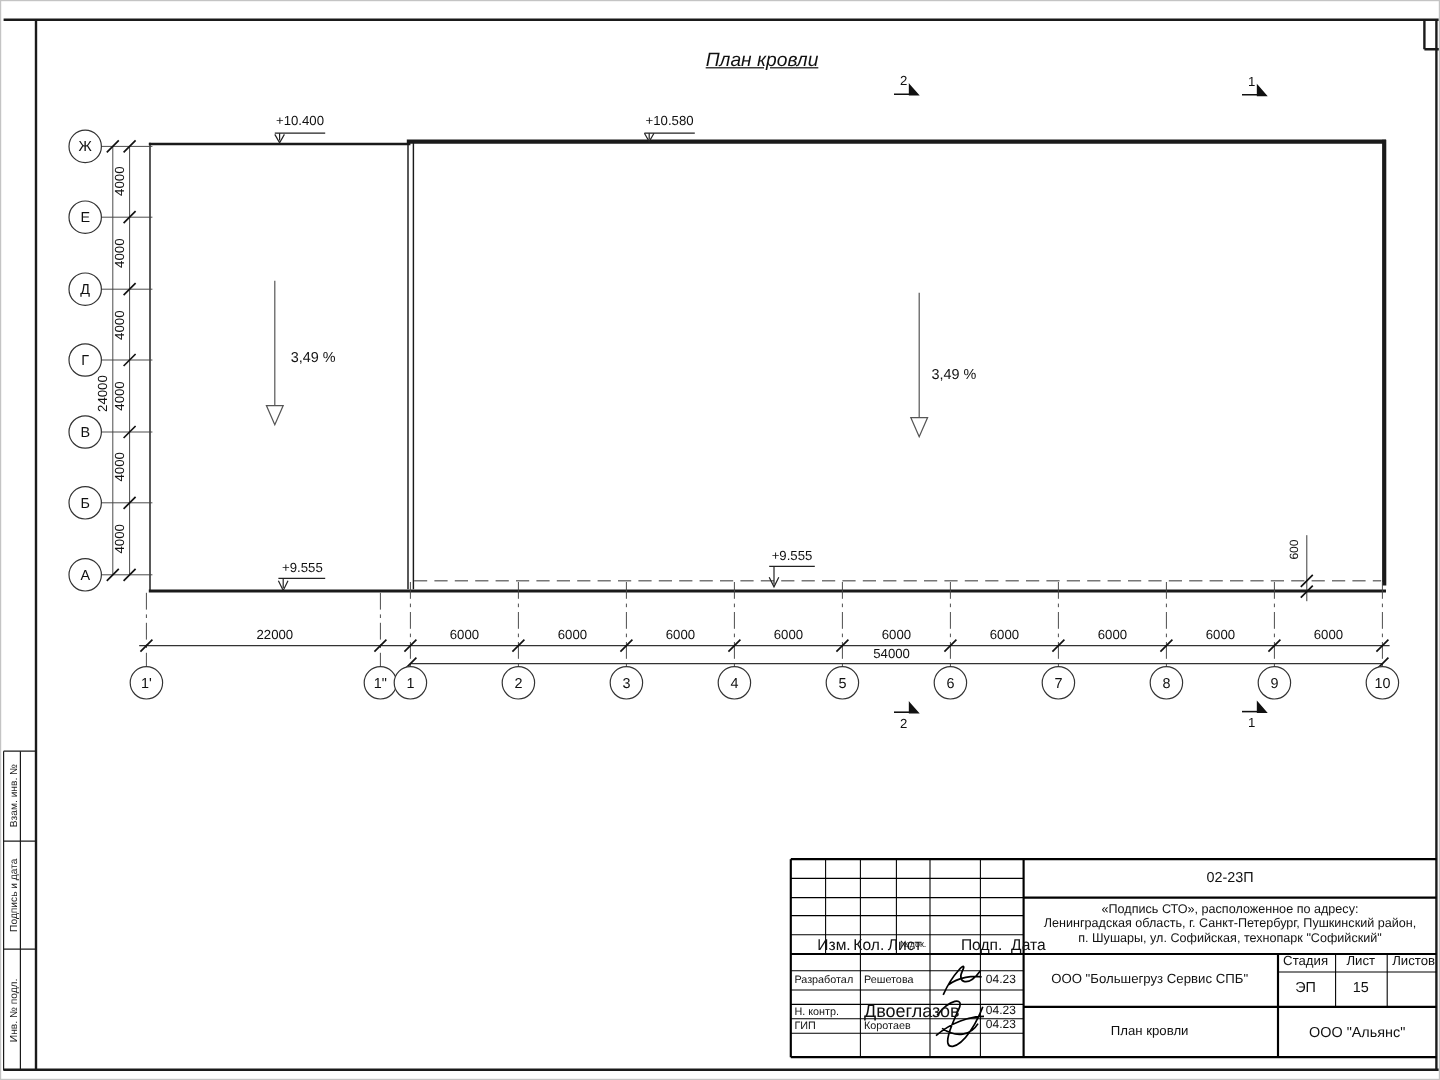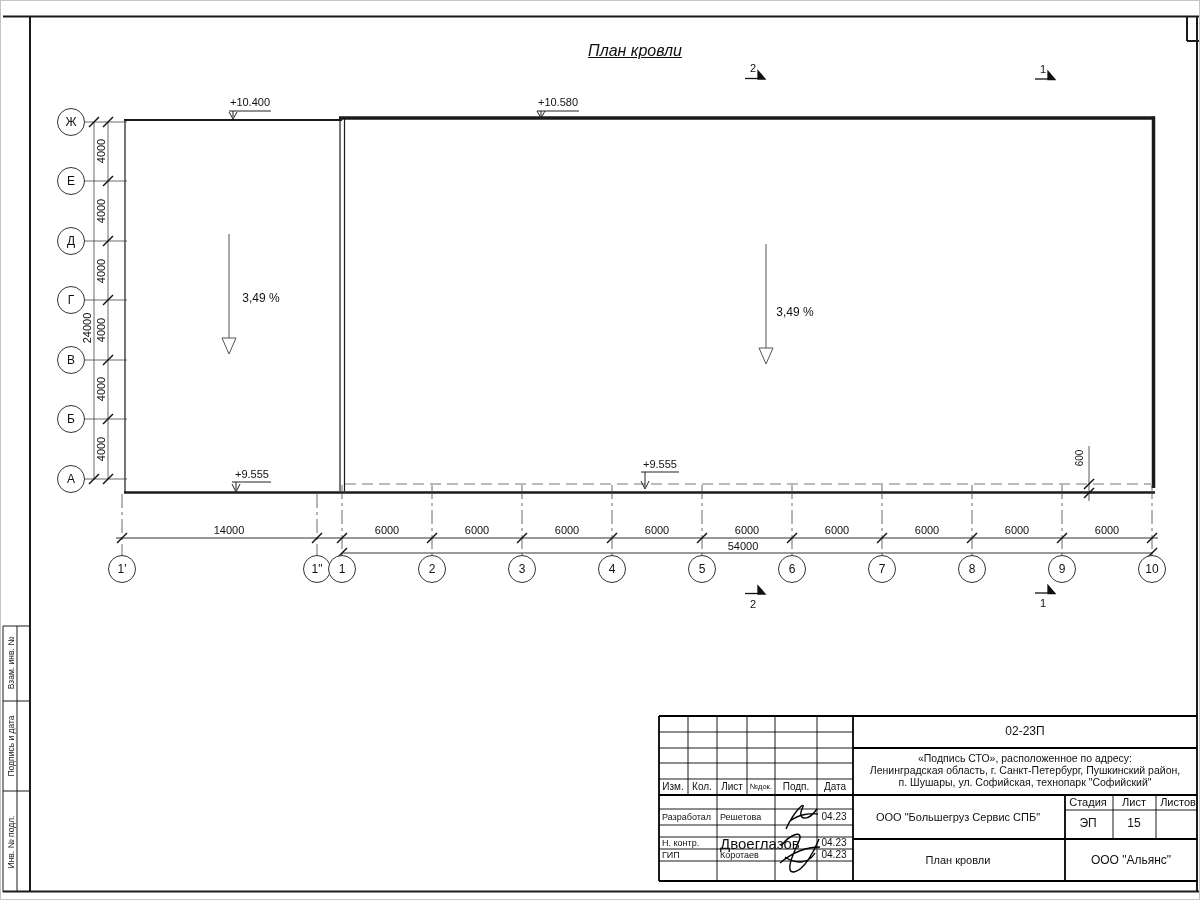--- a/index.html
+++ b/index.html
@@ -9,21 +9,21 @@
   .lbl{position:absolute;transform:translate(-50%,-50%);white-space:nowrap;
        font-size:11px;color:#111;line-height:1;}
   .rot{transform:translate(-50%,-50%) rotate(-90deg);}
   .left{transform:translateY(-50%);}
   .title{font-size:16px;font-style:italic;text-decoration:underline;}
   .circ{position:absolute;transform:translate(-50%,-50%);width:26px;height:26px;
         border:1px solid #333;border-radius:50%;background:#fff;display:flex;
         align-items:center;justify-content:center;font-size:12px;line-height:1;}
   .small{font-size:10px;}
   .tiny{font-size:10px;}
-  .tb10{font-size:10px;}
+  .tb10{font-size:13px;margin-left:22px;}
   .tb11{font-size:11px;}
   .tb12{font-size:12px;}
   .nd{font-size:7.5px;}
   .addr{font-size:10.5px;}
   .sideb{font-size:8.5px;color:#222;}
 </style>
 </head>
 <body>
 
 <div id="page">
@@ -244,21 +244,21 @@
   <div class="circ" style="left:971px;top:568px;">
       <span>8</span>
     </div>
   <div class="circ" style="left:1061px;top:568px;">
       <span>9</span>
     </div>
   <div class="circ" style="left:1151px;top:568px;">
       <span>10</span>
     </div>
 
-  <div class="lbl" style="left:228px;top:529px;">14000</div>
+  <div class="lbl" style="left:228px;top:529px;">22000</div>
   <div class="lbl" style="left:386px;top:529px;">6000</div>
   <div class="lbl" style="left:476px;top:529px;">6000</div>
   <div class="lbl" style="left:566px;top:529px;">6000</div>
   <div class="lbl" style="left:656px;top:529px;">6000</div>
   <div class="lbl" style="left:746px;top:529px;">6000</div>
   <div class="lbl" style="left:836px;top:529px;">6000</div>
   <div class="lbl" style="left:926px;top:529px;">6000</div>
   <div class="lbl" style="left:1016px;top:529px;">6000</div>
   <div class="lbl" style="left:1106px;top:529px;">6000</div>
   <div class="lbl" style="left:742px;top:545px;">54000</div>

